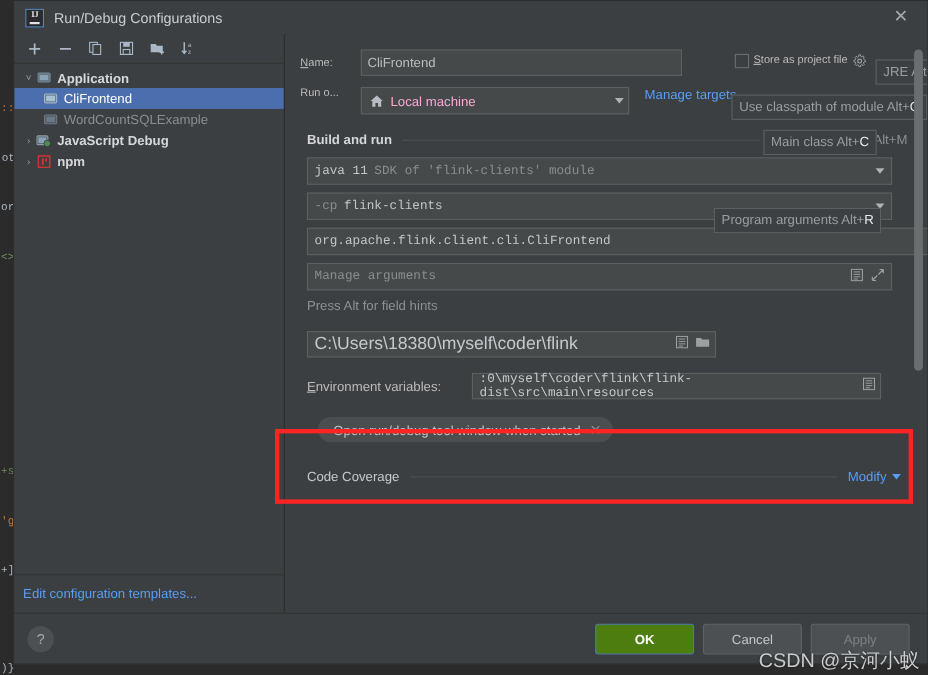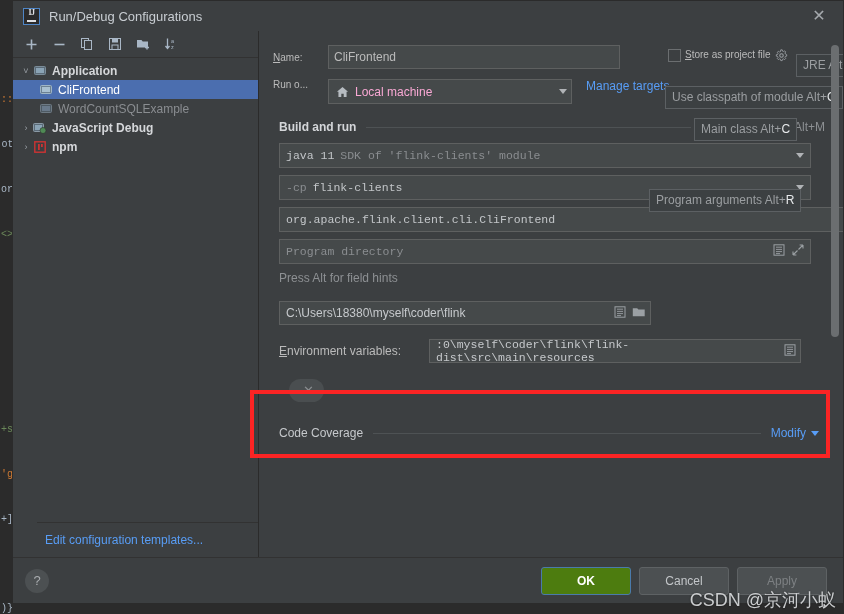--- a/index.html
+++ b/index.html
@@ -81,21 +81,20 @@
     color:#9aa0a6;font-size:9px;
   }
   .tree-icon{width:14px;height:12px;flex:0 0 14px;margin-right:5px;display:flex;align-items:center;justify-content:center;}
   .tree-label{color:#bbbbbb;}
   .tree-row.bold .tree-label{font-weight:bold;color:#d5d7da;}
   .tree-row.dim .tree-label{color:#8a8d91;}
   .indent{width:20px;flex:0 0 20px;}
   #left-footer{
     flex:0 0 34px;border-top:1px solid #323232;display:flex;align-items:center;
     padding-left:8px;
-    margin-left:24px;
   }
   .link{color:#589df6;cursor:default;}
   
   #right{
     flex:1;background:#3c3f41;display:flex;flex-direction:column;
     position:relative;min-width:0;
   }
   #right-scroll{
     flex:1;position:relative;overflow:hidden;padding:14px 18px 0 14px;
     box-sizing:border-box;
@@ -157,21 +156,21 @@
     color:#9b9ea1;font-size:12px;padding:2px 6px 3px 6px;
     white-space:nowrap;box-sizing:border-box;height:23px;
     display:flex;align-items:center;
   }
   .alt-tip b{color:#e8eaec;font-weight:normal;}
   
   .tworow{display:flex;align-items:center;margin:0 0 4px 6px;position:relative;}
   .tworow .lb{width:150px;color:#bbbbbb;font-size:12px;}
   .tworow .fl{
     flex:1;height:24px;background:#45494a;border:1px solid #5e6060;box-sizing:border-box;
-    display:flex;align-items:center;padding:0 4px 0 6px;color:#c6c9cc;font-size:12px;
+    display:flex;align-items:center;padding:0 4px 0 6px;color:#c6c9cc;font-size:16px;
   }
   .tworow .fl.mono{font-family:"Liberation Mono",monospace;font-size:11.5px;}
   .tworow .fl .ic{margin-left:auto;display:flex;gap:6px;align-items:center;}
   .sub-hint{color:#8d9093;font-size:12px;margin:3px 0 0 156px;}
   
   #chip-row{margin:16px 0 0 16px;}
   .chip{
     display:inline-flex;align-items:center;height:23px;border-radius:12px;
     background:#4a4e50;padding:0 10px 0 14px;color:#c3c6c9;font-size:12px;gap:8px;
   }
@@ -415,21 +414,21 @@
           <span>org.apache.flink.client.cli.CliFrontend</span>
           <span class="right-ic">
             <svg width="12" height="12" viewBox="0 0 12 12">
                 <rect x="1" y="0.8" width="10" height="10.4" stroke="#9ba0a4" fill="none"></rect>
                 <path d="M3 3.2h6M3 5.4h6M3 7.6h6M3 9.6h4" stroke="#9ba0a4" stroke-width="0.9"></path>
               </svg>
           </span>
         </div>
 
         <div class="bfield" style="width:532px;">
-          <span class="gray">Program directory</span>
+          <span class="gray">Manage arguments</span>
           <span class="right-ic">
             <span>
               <svg width="12" height="12" viewBox="0 0 12 12">
                   <rect x="1" y="0.8" width="10" height="10.4" stroke="#9ba0a4" fill="none"></rect>
                   <path d="M3 3.2h6M3 5.4h6M3 7.6h6M3 9.6h4" stroke="#9ba0a4" stroke-width="0.9"></path>
                 </svg>
             </span>
             <span>
               <svg width="12" height="12" viewBox="0 0 12 12">
                   <path d="M11 1L6.5 5.5M11 1v3.4M11 1H7.6M1 11l4.5-4.5M1 11V7.6M1 11h3.4" stroke="#9ba0a4" stroke-width="1.1" fill="none"></path>
@@ -469,20 +468,21 @@
                     <rect x="1" y="0.8" width="10" height="10.4" stroke="#9ba0a4" fill="none"></rect>
                     <path d="M3 3.2h6M3 5.4h6M3 7.6h6M3 9.6h4" stroke="#9ba0a4" stroke-width="0.9"></path>
                   </svg>
               </span>
             </span>
           </span>
         </div>
 
         <div id="chip-row">
           <span class="chip">
+            <span>Open run/debug tool window when started</span>
             <span class="x">✕</span>
           </span>
         </div>
 
         <div id="cc-row">
           <span id="cc-title">Code Coverage</span>
           <span id="cc-line"></span>
           <span class="link">Modify</span>
           <span class="caret" style="border-top-color:#589df6;margin-left:5px;"></span>
         </div>

